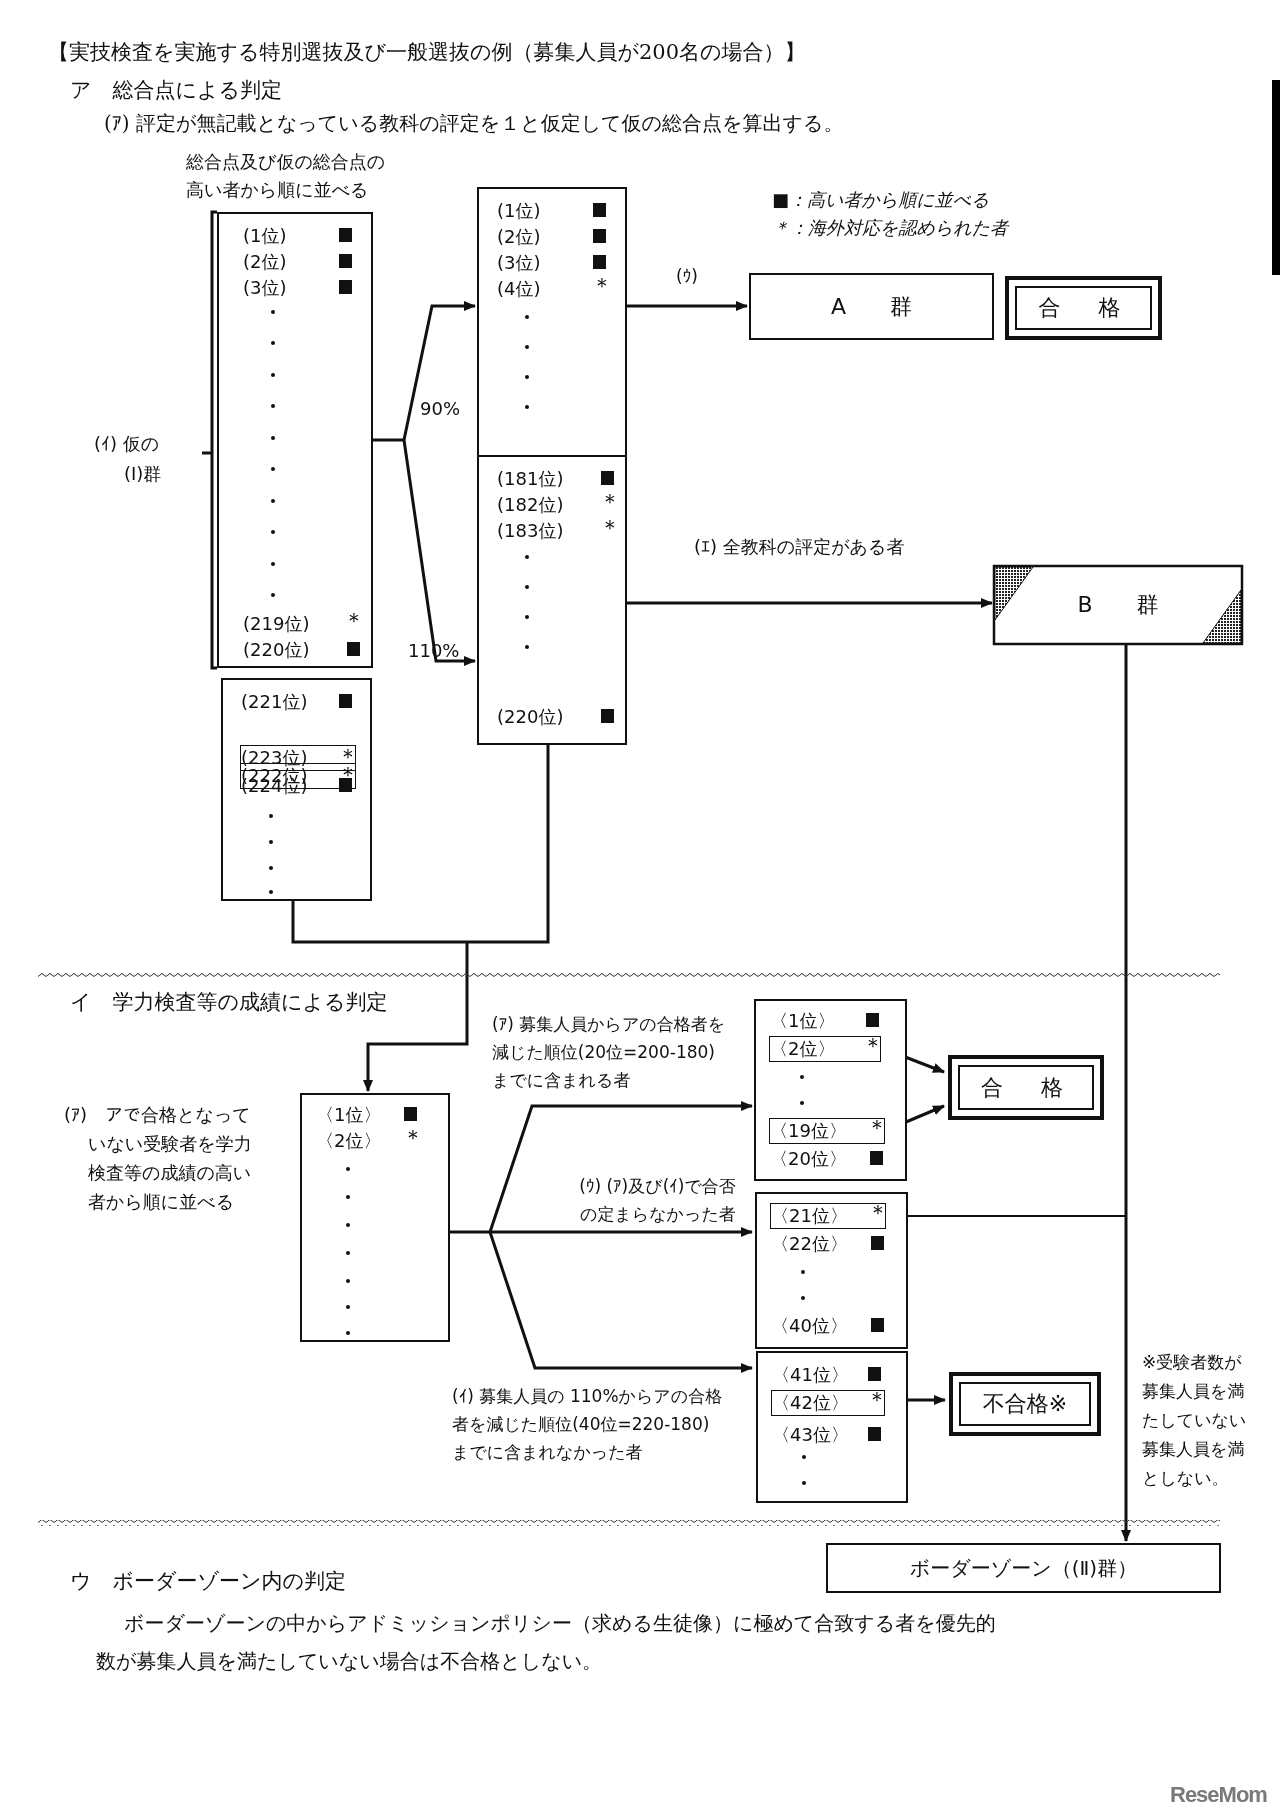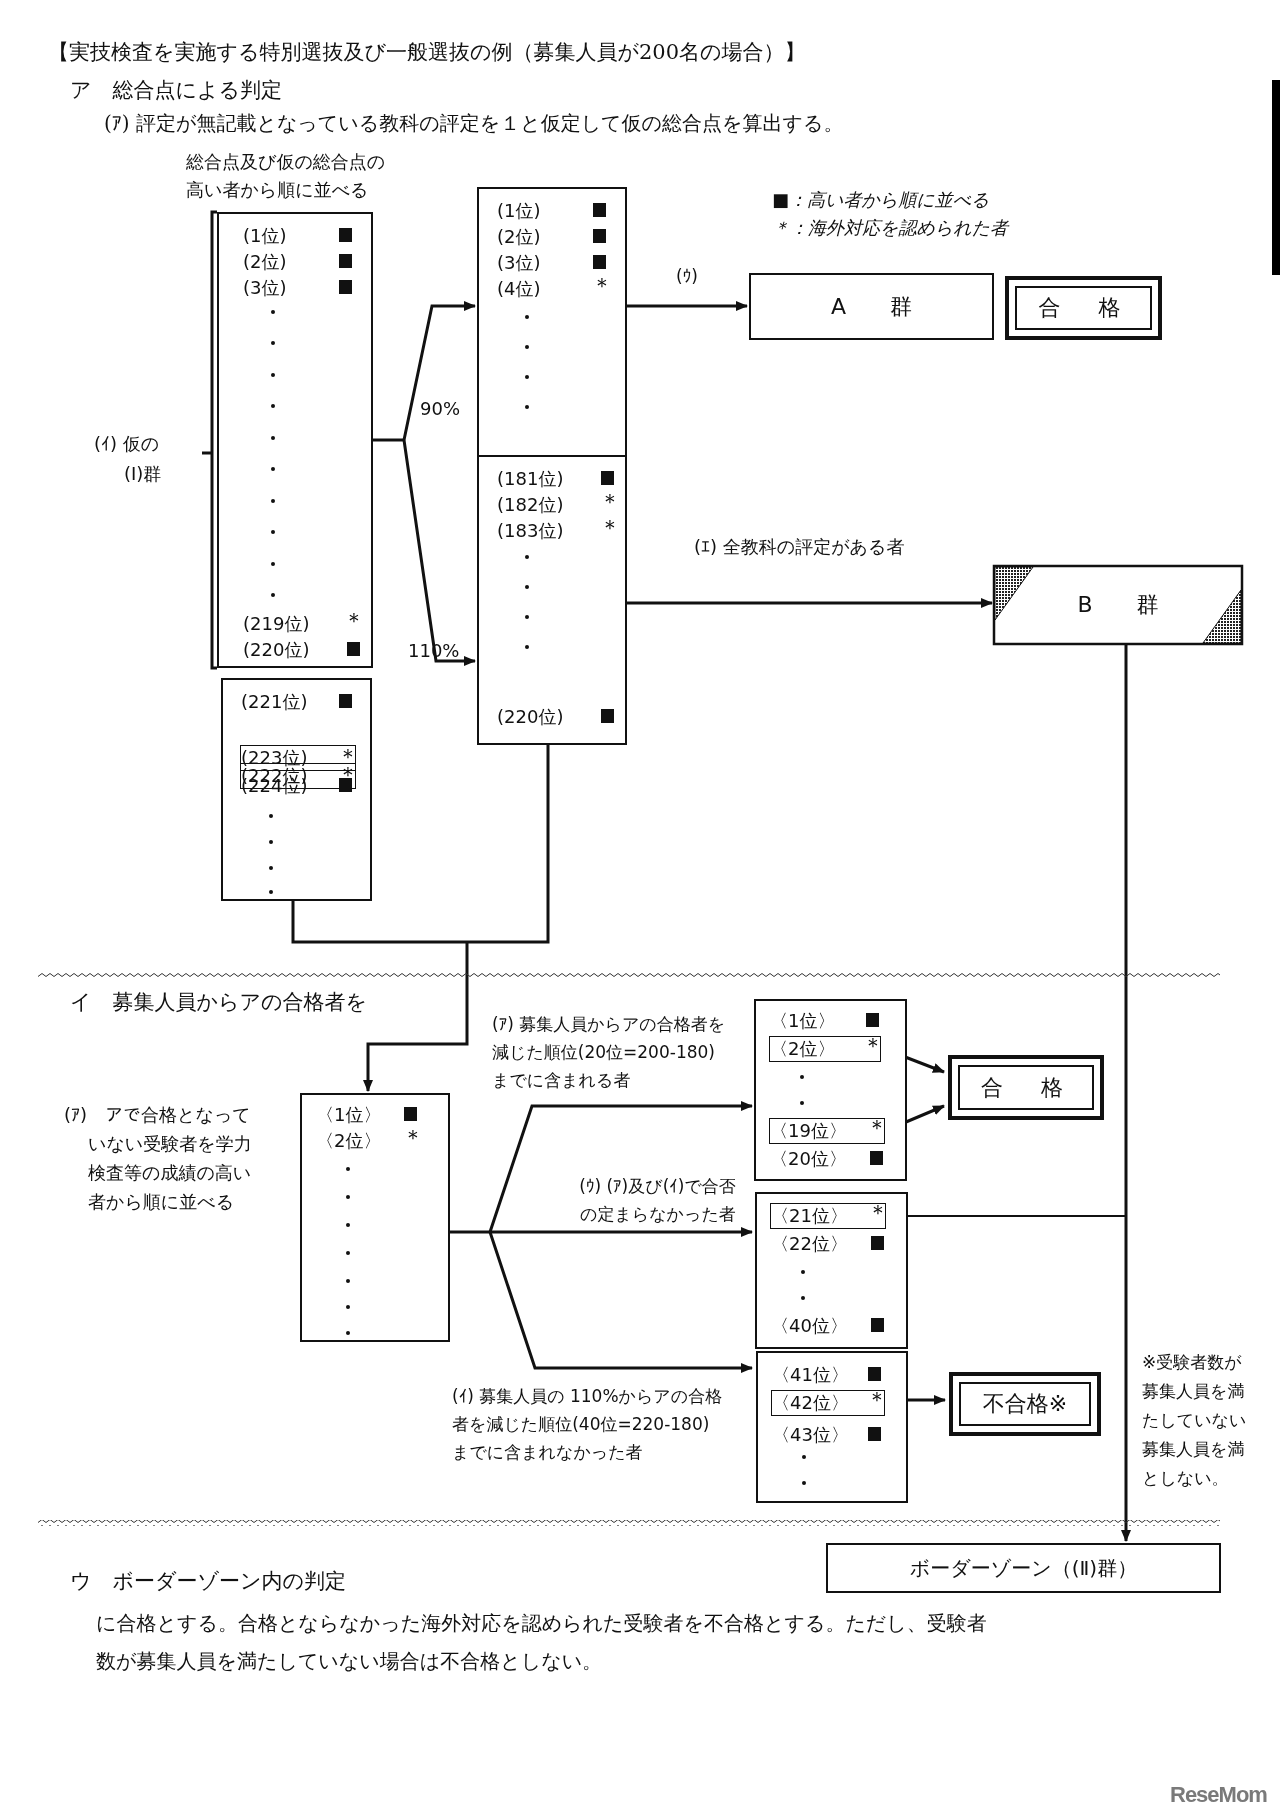--- a/index.html
+++ b/index.html
@@ -157,21 +157,21 @@
 <div class="box" style="left:749px;top:273px;width:245px;height:67px;display:flex;align-items:center;justify-content:center;font-size:22px;">
     <span>A　　群</span>
   </div>
 
 <div class="bevel" style="left:1005px;top:276px;width:157px;height:64px;">
     <div class="inner">合　格</div>
   </div>
 
 <div class="abs" style="left:994px;top:566px;width:248px;height:78px;display:flex;align-items:center;justify-content:center;font-size:22px;">B　　群</div>
 
-<div class="abs serif t-h" style="left:70px;top:988px;">イ　募集人員からアの合格者を</div>
+<div class="abs serif t-h" style="left:70px;top:988px;">イ　学力検査等の成績による判定</div>
 <div class="abs t-cap" style="left:64px;top:1100px;line-height:29px;">
   <div>(ｱ)　アで合格となって</div>
   <div style="padding-left:24px;">いない受験者を学力</div>
   <div style="padding-left:24px;">検査等の成績の高い</div>
   <div style="padding-left:24px;">者から順に並べる</div>
 </div>
 
 <div class="box" style="left:300px;top:1093px;width:150px;height:249px;">
   <div class="rank" style="left:14px;top:8px;"><span>〈1位〉</span><span class="mk sq" style="left:88px;top:4px;"></span></div>
   <div class="rank" style="left:14px;top:34px;"><span>〈2位〉</span><span class="mk ast" style="left:86px;">＊</span></div>
@@ -237,17 +237,17 @@
   <div>たしていない</div>
   <div>募集人員を満</div>
   <div>としない。</div>
 </div>
 
 <div class="box" style="left:826px;top:1543px;width:395px;height:50px;display:flex;align-items:center;justify-content:center;font-size:20px;">
     <span>ボーダーゾーン（(Ⅱ)群）</span>
   </div>
 <div class="abs serif t-h" style="left:70px;top:1567px;">ウ　ボーダーゾーン内の判定</div>
 <div class="abs serif t-sub" style="left:96px;top:1604px;line-height:38px;">
-  <div>に合格とする。合格とならなかった海外対応を認められた受験者を不合格とする。ただし、受験者</div>
+  <div style="padding-left:28px;">ボーダーゾーンの中からアドミッションポリシー（求める生徒像）に極めて合致する者を優先的</div>
   <div>数が募集人員を満たしていない場合は不合格としない。</div>
 </div>
 
 <div class="logo">ReseMom</div>
 
 </body></html>

